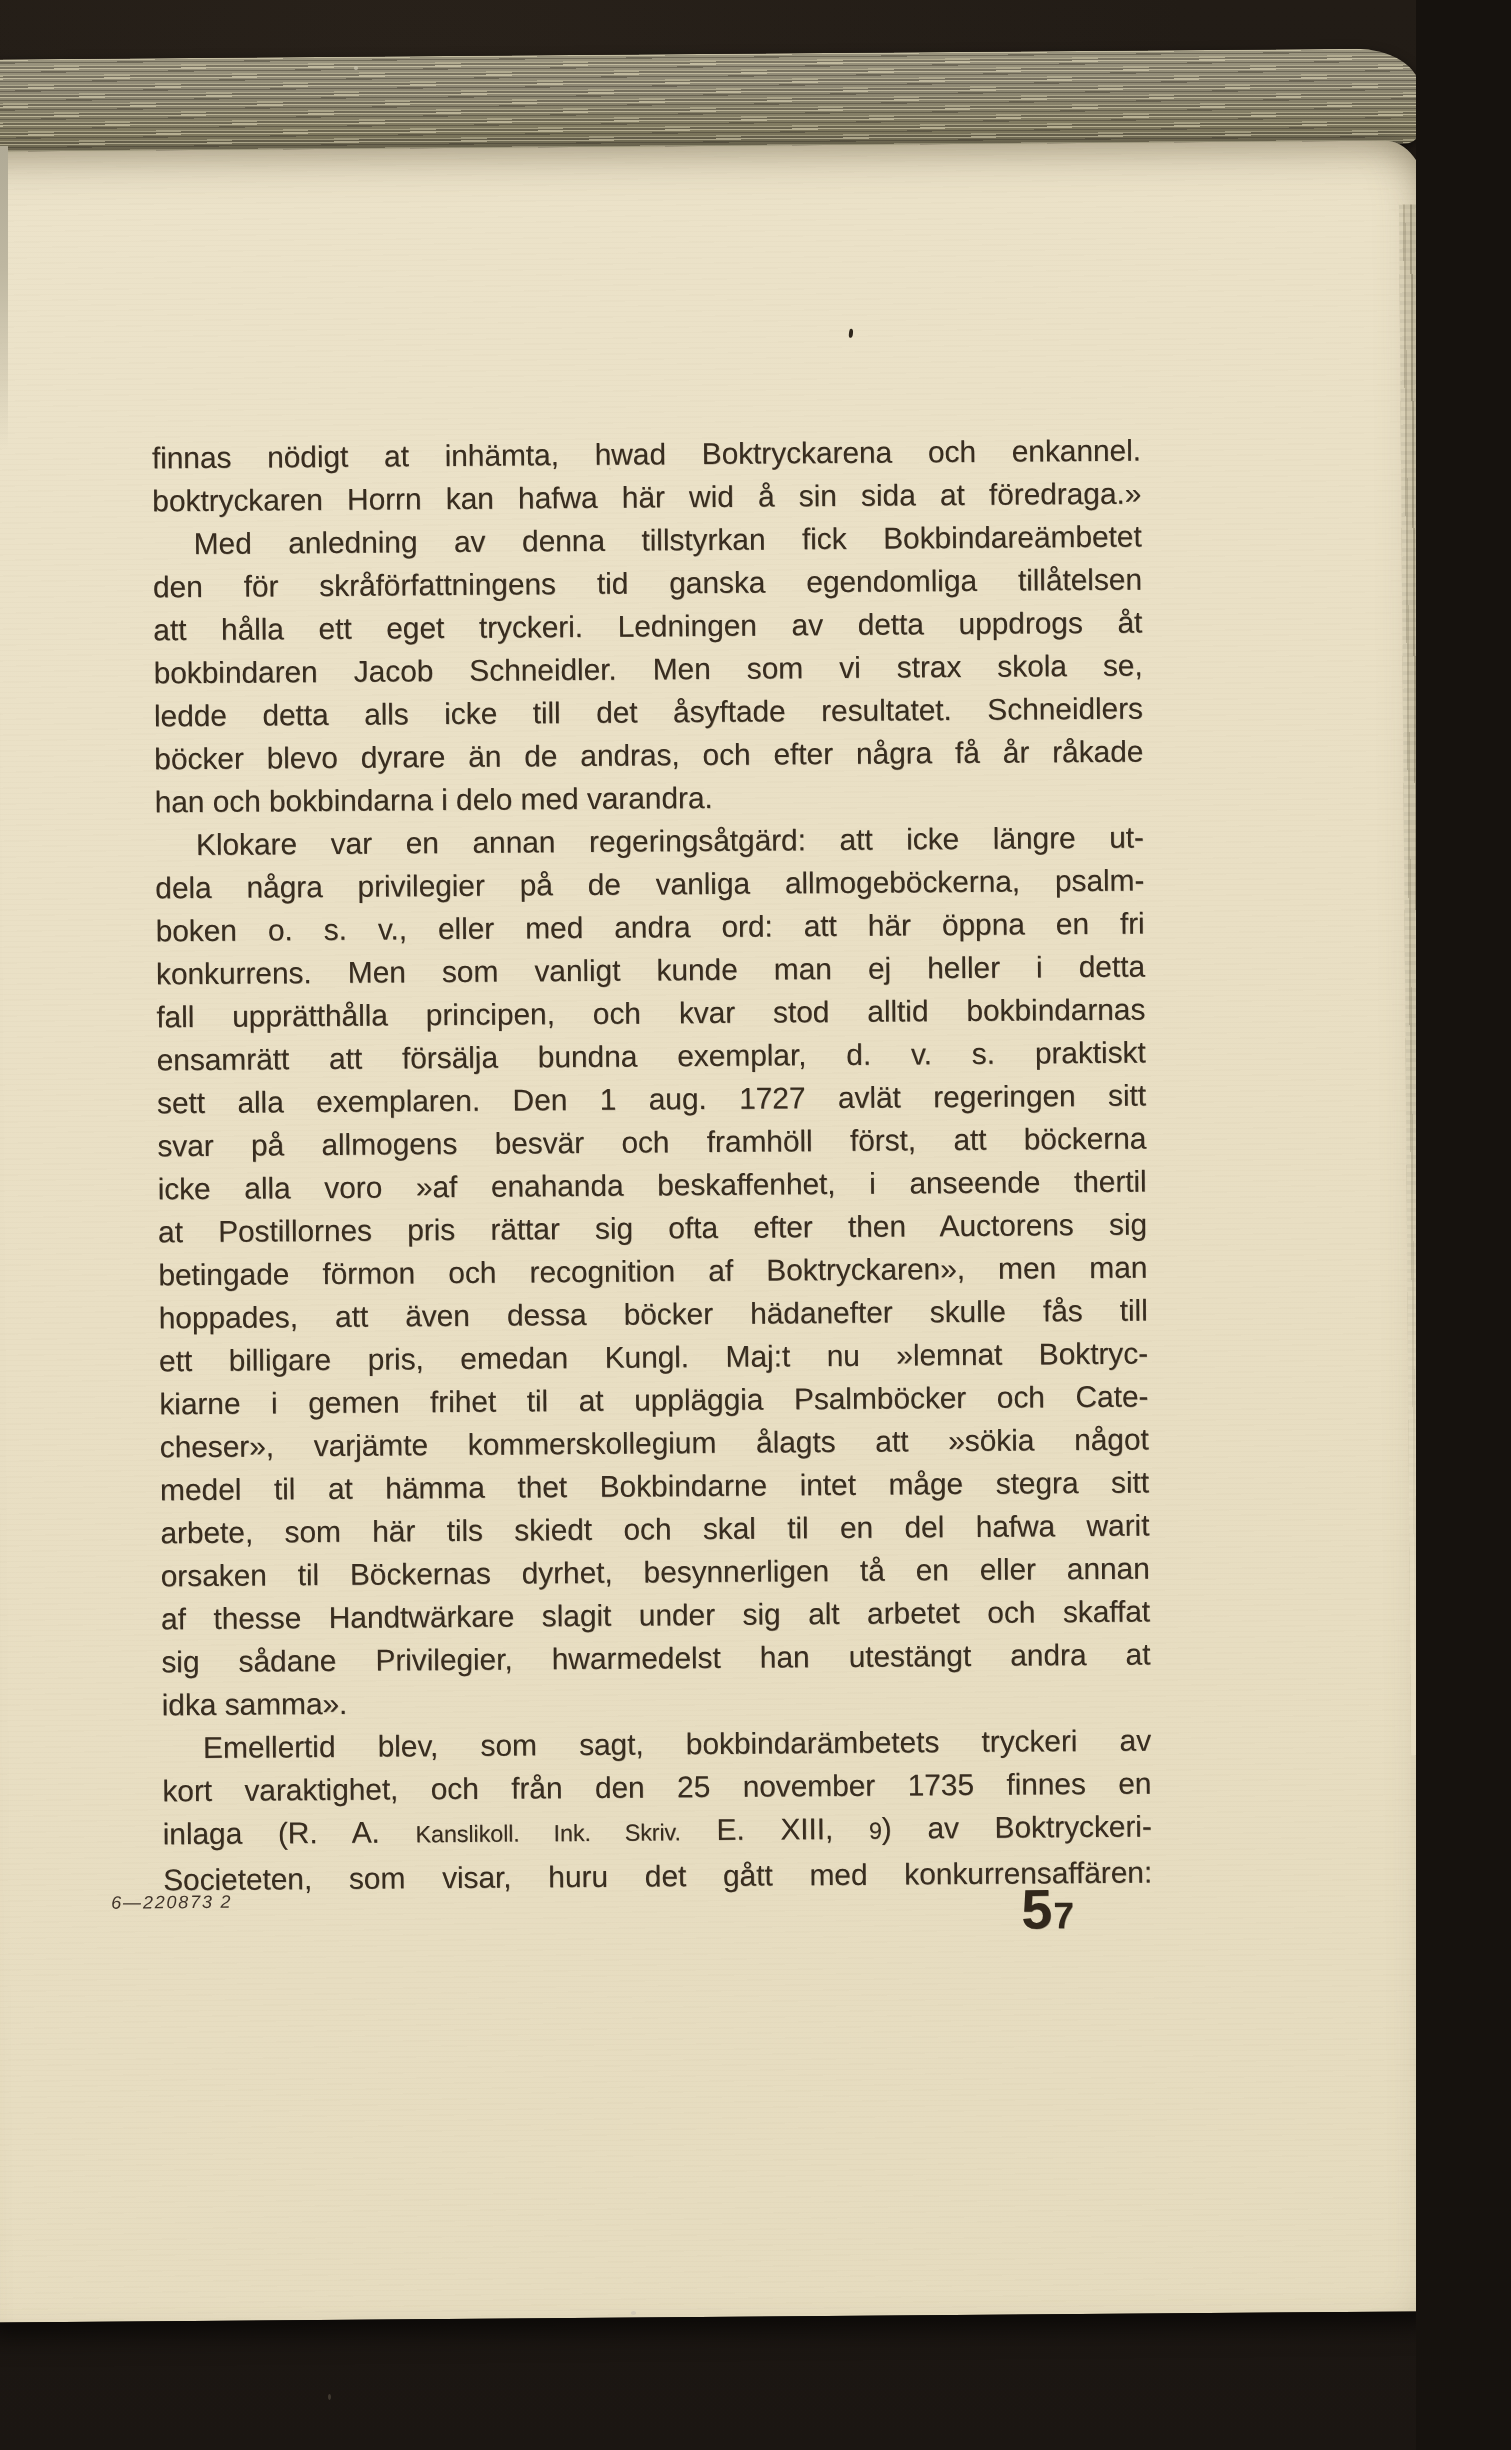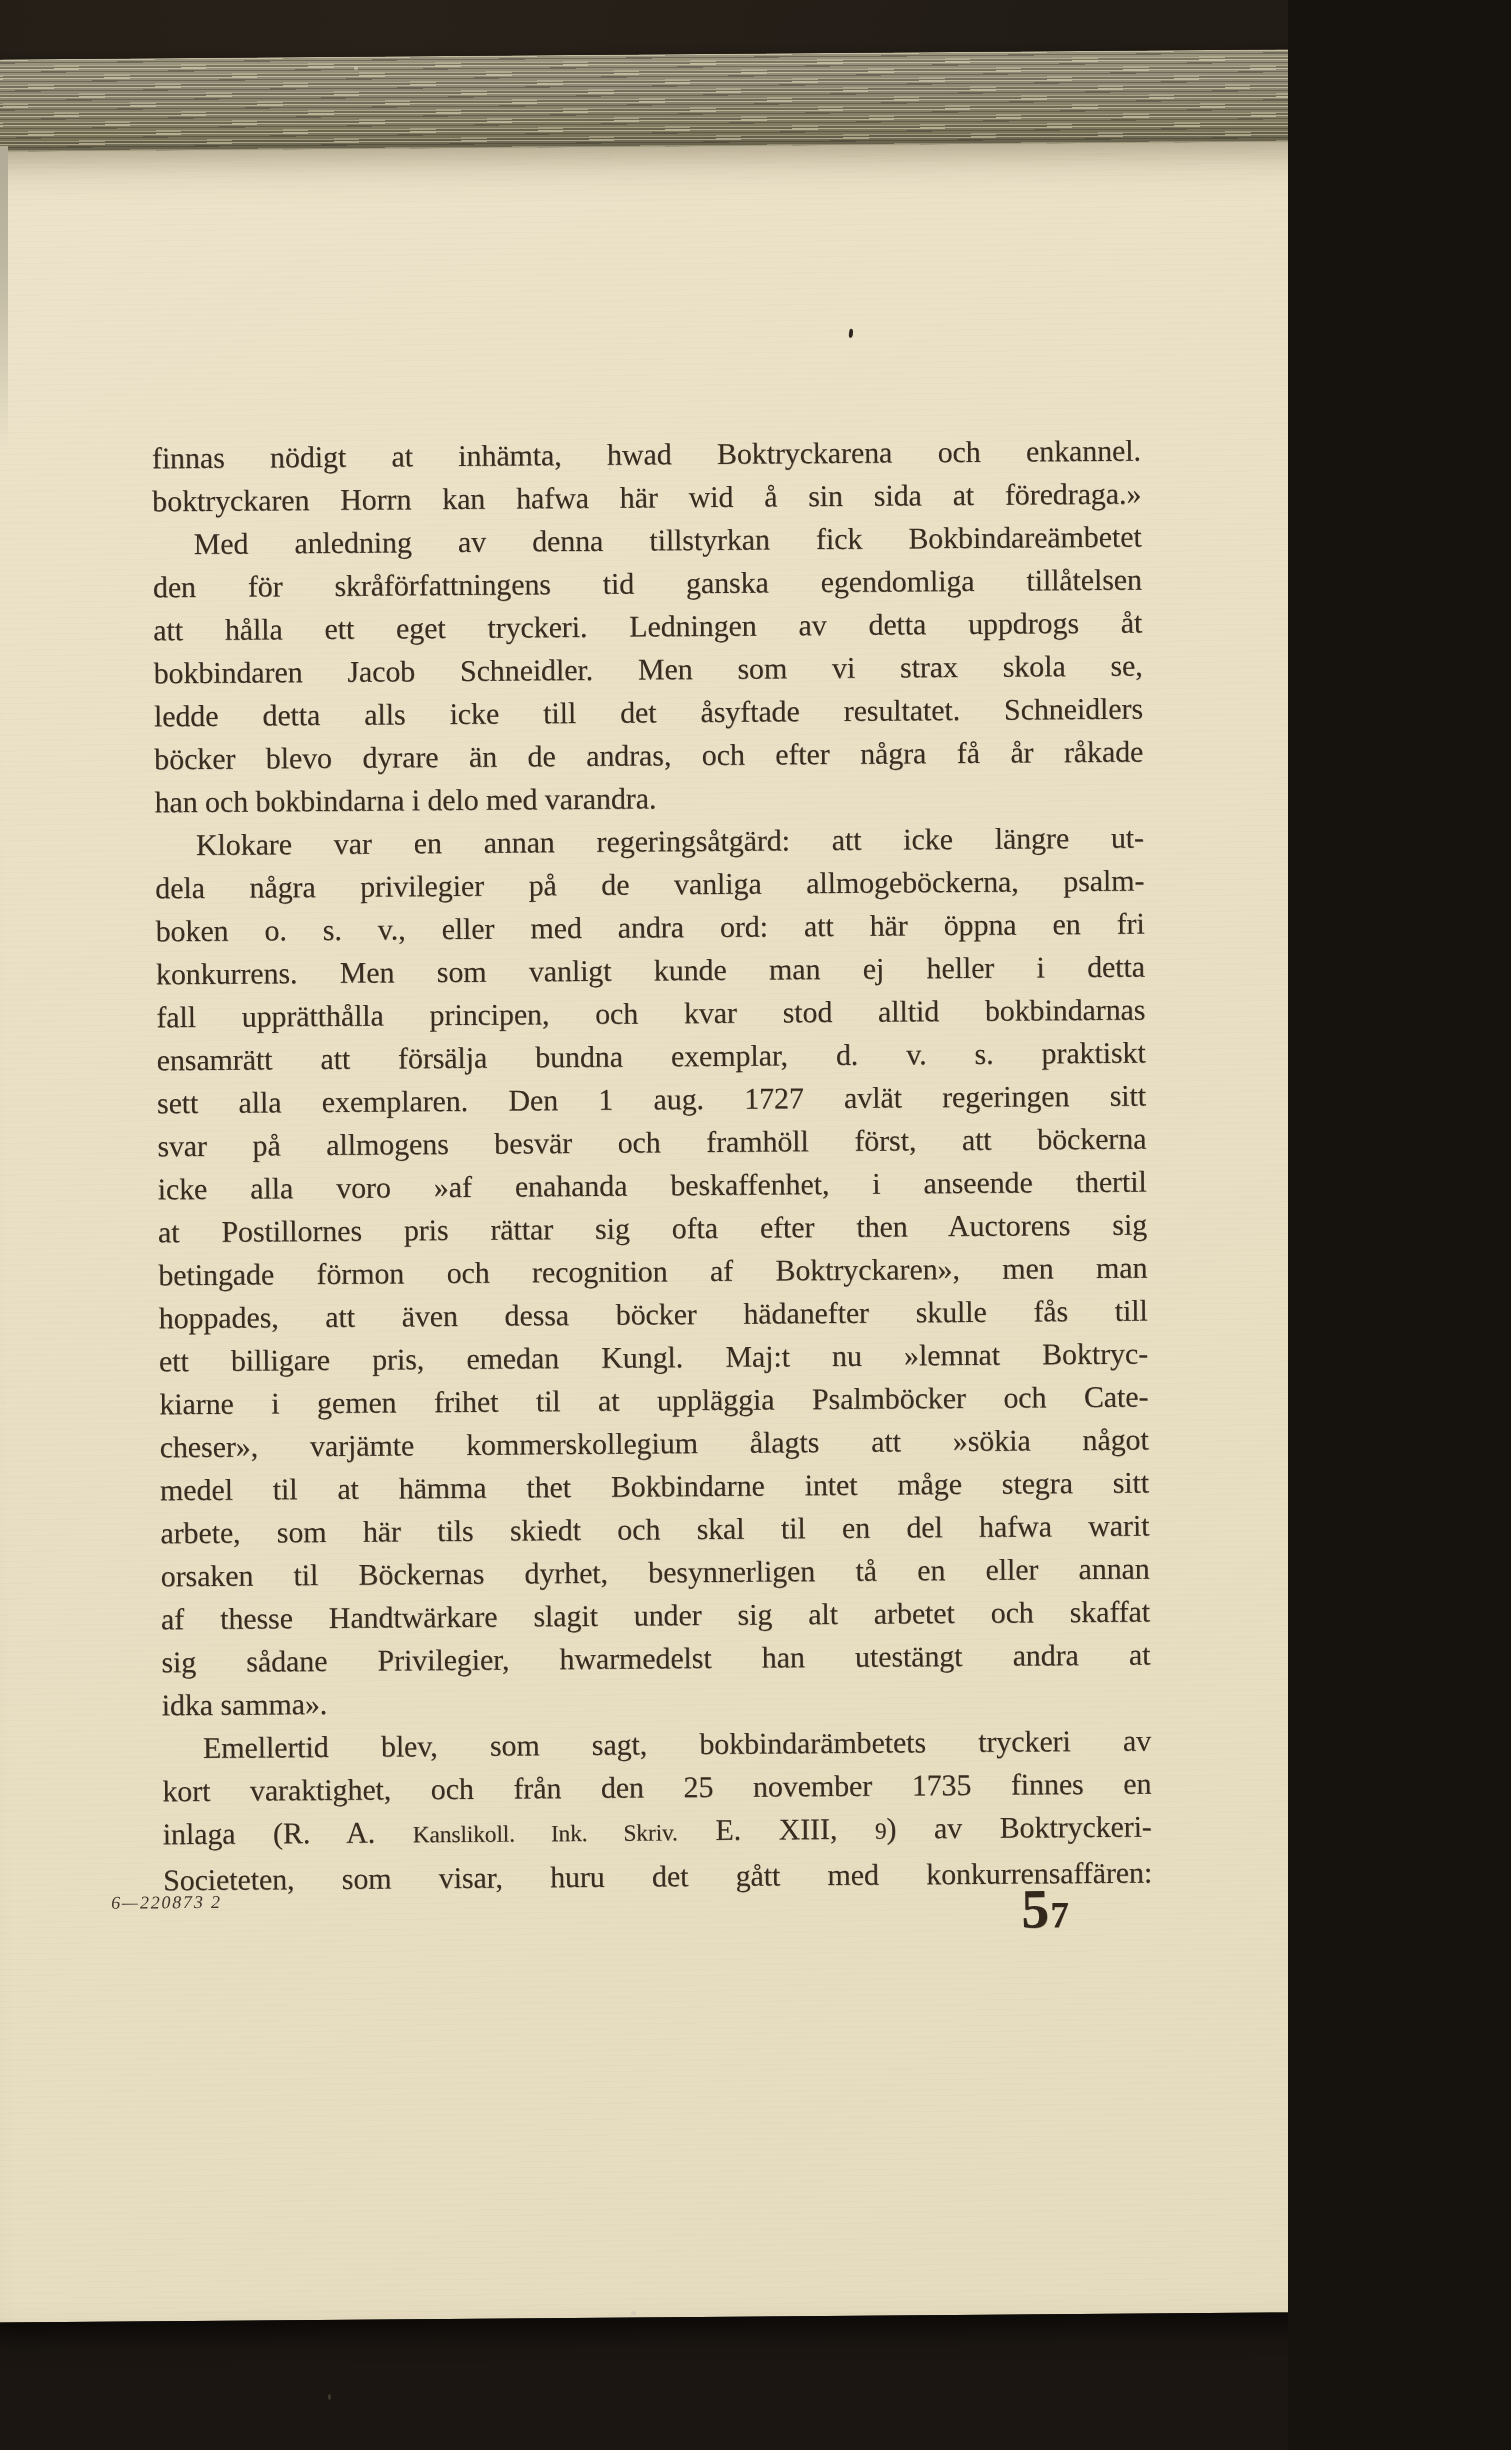--- a/index.html
+++ b/index.html
@@ -1,23 +1,23 @@
 <!DOCTYPE html>
 <html style="font-size:9.4px"><head>
 <meta charset="utf-8">
 <style>
   html,body{margin:0;padding:0;background:#16120e;}
   .scene{
     position:relative;
-    width:1288px;height:2450px;
+    width:1416px;height:2450px;
     overflow:hidden;
     background:
       radial-gradient(ellipse at 30% 10%, rgba(70,58,45,.18), rgba(0,0,0,0) 55%),
       linear-gradient(180deg,#221c16 0%, #1f1a15 40%, #1b1612 100%);
-    font-family:Liberation Serif, serif;
+    font-family:Liberation Sans, sans-serif;
   }
 
   
   .top-edges{
     position:absolute; left:-14px; top:54px;
     width:1434px; height:95px;
     transform:rotate(-0.45deg); transform-origin:50% 50%;
     background:
       repeating-linear-gradient(180deg,
         rgba(230,222,190,.55) 0 1.2px,

